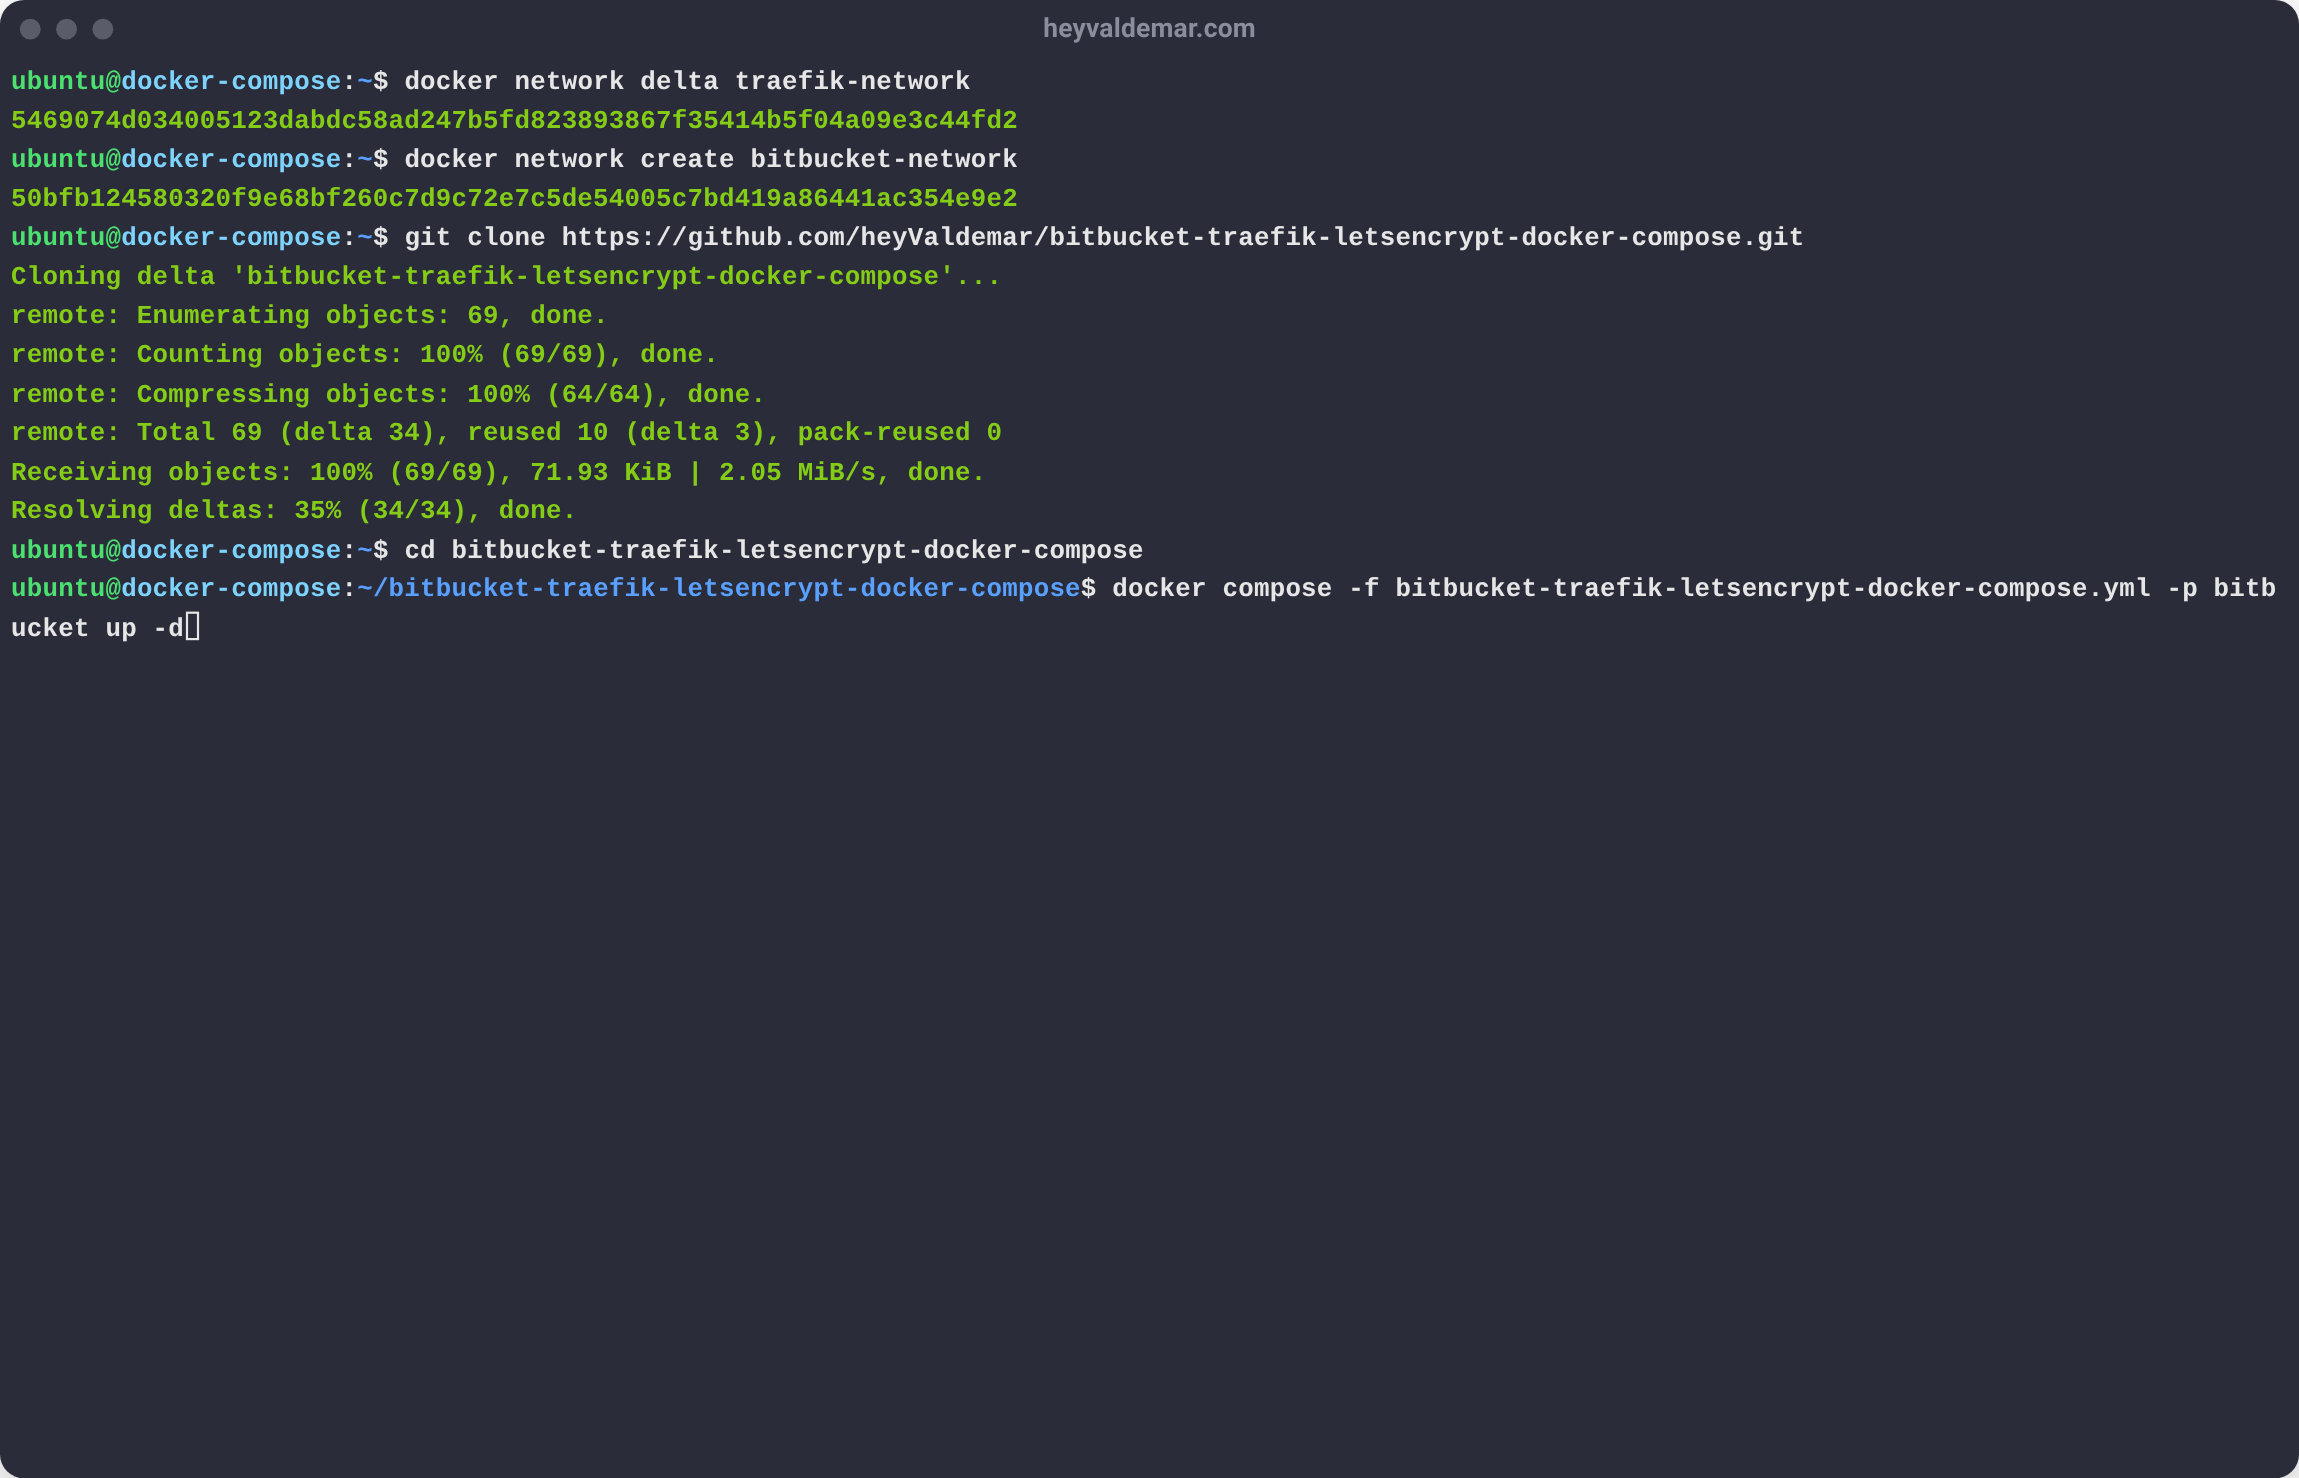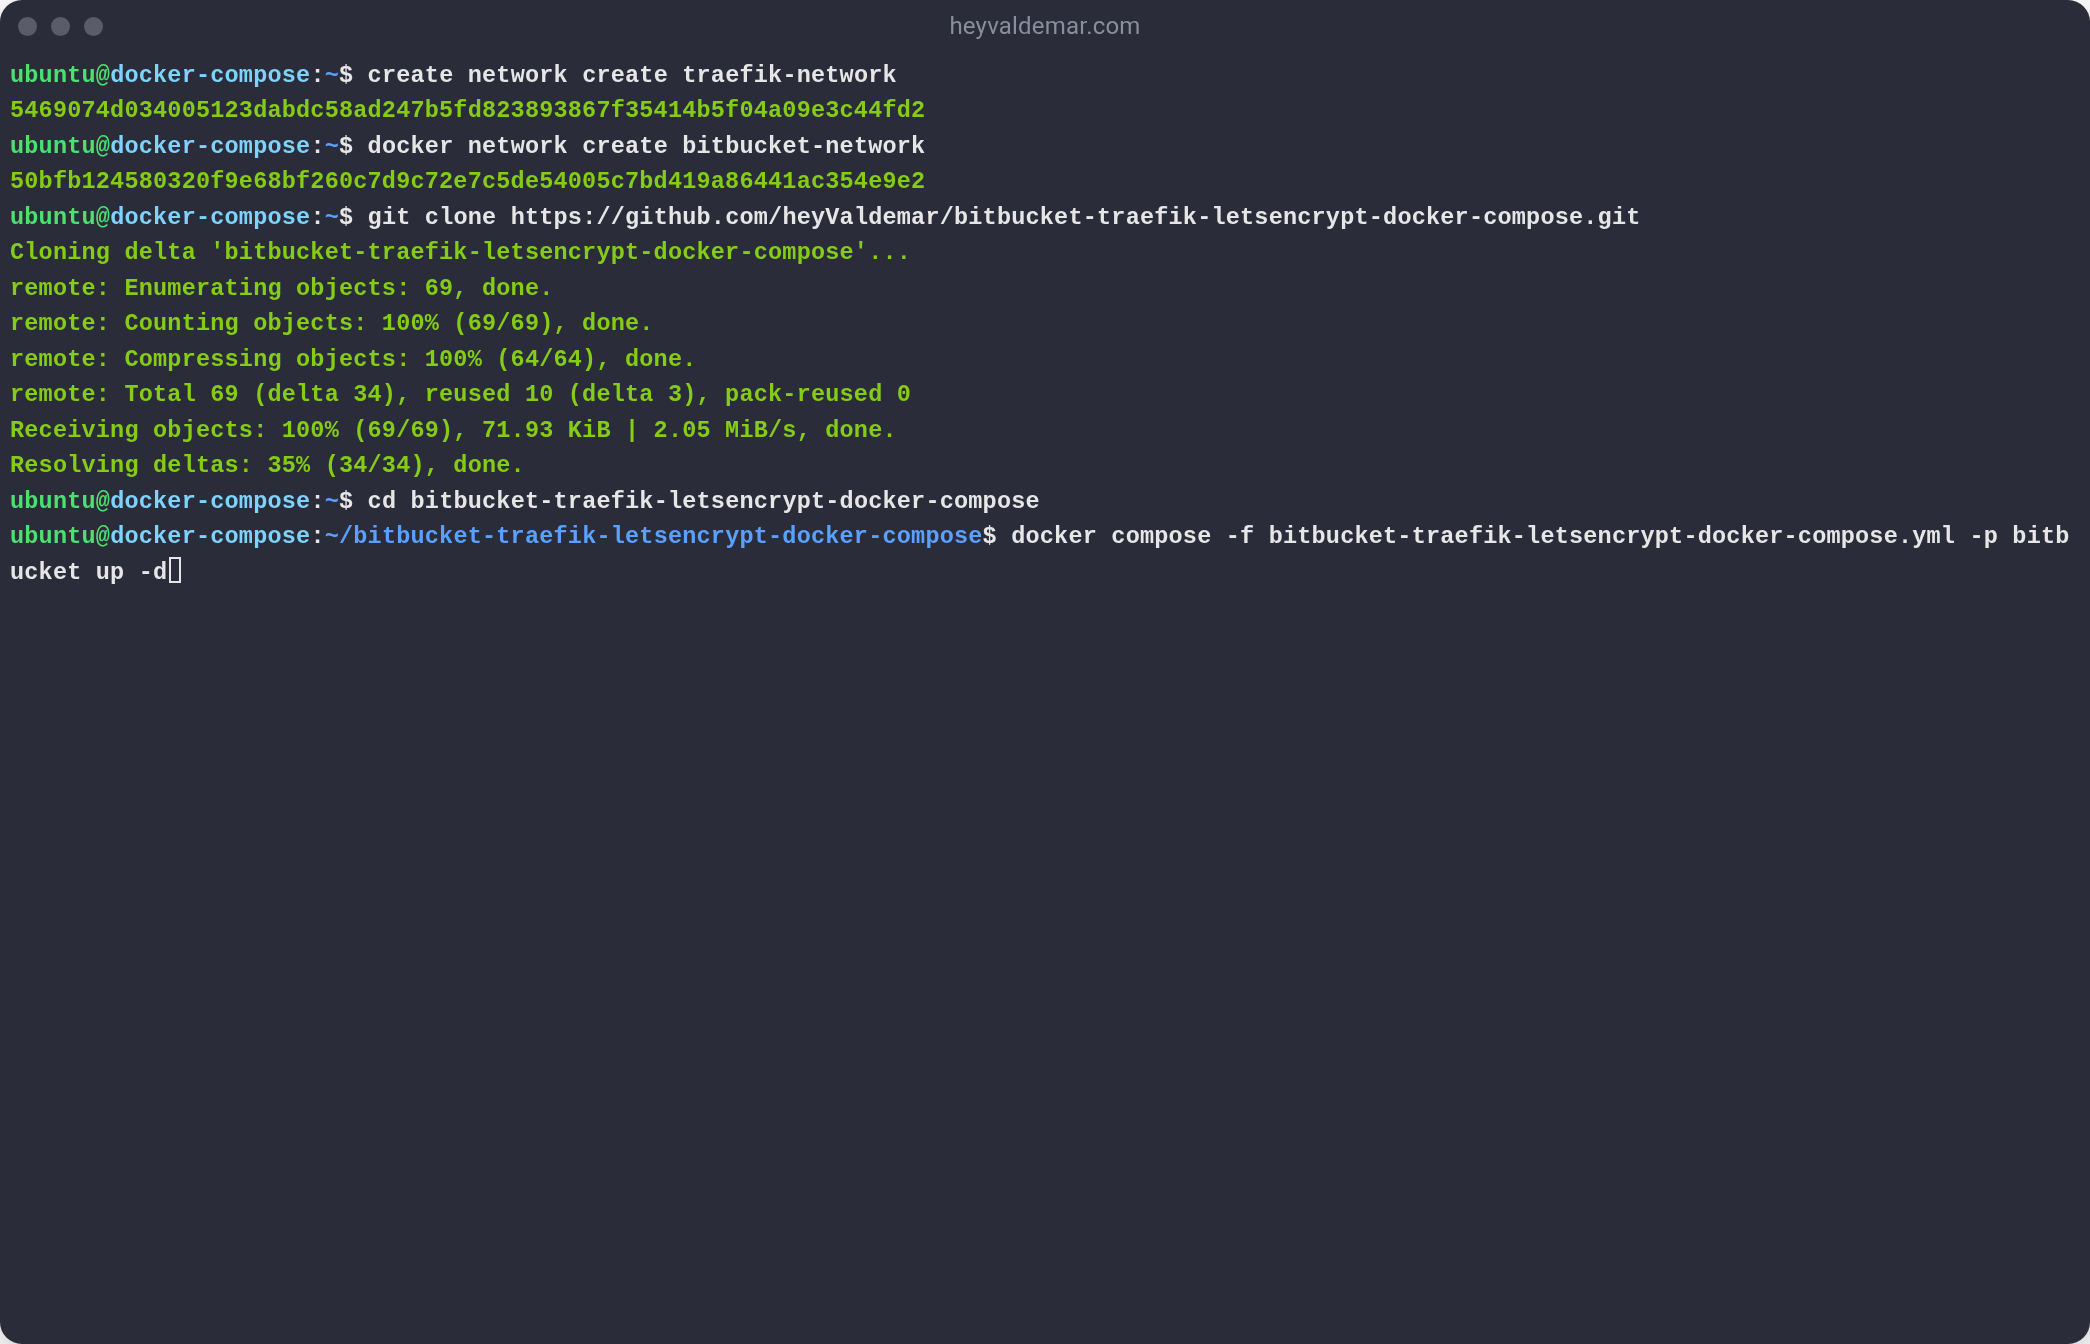--- a/index.html
+++ b/index.html
@@ -36,21 +36,21 @@
     height: 19px;
     border-radius: 50%;
     background: #5a5c6a;
   }
   .title {
     position: absolute;
     left: 0; right: 0;
     text-align: center;
     color: #8a8d9c;
     font-size: 24px;
-    font-weight: 400;
+    font-weight: 700;
     letter-spacing: 0.2px;
     pointer-events: none;
     font-family: -apple-system, BlinkMacSystemFont, "Segoe UI", Roboto, sans-serif;
   }
   .terminal {
     padding: 6px 10px 10px 10px;
     color: #e6e6e6;
     font-size: 23.5px;
     line-height: 1.51;
     white-space: pre-wrap;
@@ -81,21 +81,21 @@
 <div class="window">
   <div class="titlebar">
     <div class="traffic-lights">
       <div class="tl"></div>
       <div class="tl"></div>
       <div class="tl"></div>
     </div>
     <div class="title">heyvaldemar.com</div>
   </div>
 
-  <div class="terminal"><span><span class="user">ubuntu</span><span class="at">@</span><span class="host">docker-compose</span><span class="colon">:</span><span class="path">~</span><span class="sym">$</span><span class="cmd"> create network create traefik-network</span></span>
+  <div class="terminal"><span><span class="user">ubuntu</span><span class="at">@</span><span class="host">docker-compose</span><span class="colon">:</span><span class="path">~</span><span class="sym">$</span><span class="cmd"> docker network delta traefik-network</span></span>
 <span class="out">5469074d034005123dabdc58ad247b5fd823893867f35414b5f04a09e3c44fd2</span>
 <span><span class="user">ubuntu</span><span class="at">@</span><span class="host">docker-compose</span><span class="colon">:</span><span class="path">~</span><span class="sym">$</span><span class="cmd"> docker network create bitbucket-network</span></span>
 <span class="out">50bfb124580320f9e68bf260c7d9c72e7c5de54005c7bd419a86441ac354e9e2</span>
 <span><span class="user">ubuntu</span><span class="at">@</span><span class="host">docker-compose</span><span class="colon">:</span><span class="path">~</span><span class="sym">$</span><span class="cmd"> git clone https://github.com/heyValdemar/bitbucket-traefik-letsencrypt-docker-compose.git</span></span>
 <span class="out">Cloning delta 'bitbucket-traefik-letsencrypt-docker-compose'...</span>
 <span class="out">remote: Enumerating objects: 69, done.</span>
 <span class="out">remote: Counting objects: 100% (69/69), done.</span>
 <span class="out">remote: Compressing objects: 100% (64/64), done.</span>
 <span class="out">remote: Total 69 (delta 34), reused 10 (delta 3), pack-reused 0</span>
 <span class="out">Receiving objects: 100% (69/69), 71.93 KiB | 2.05 MiB/s, done.</span>

